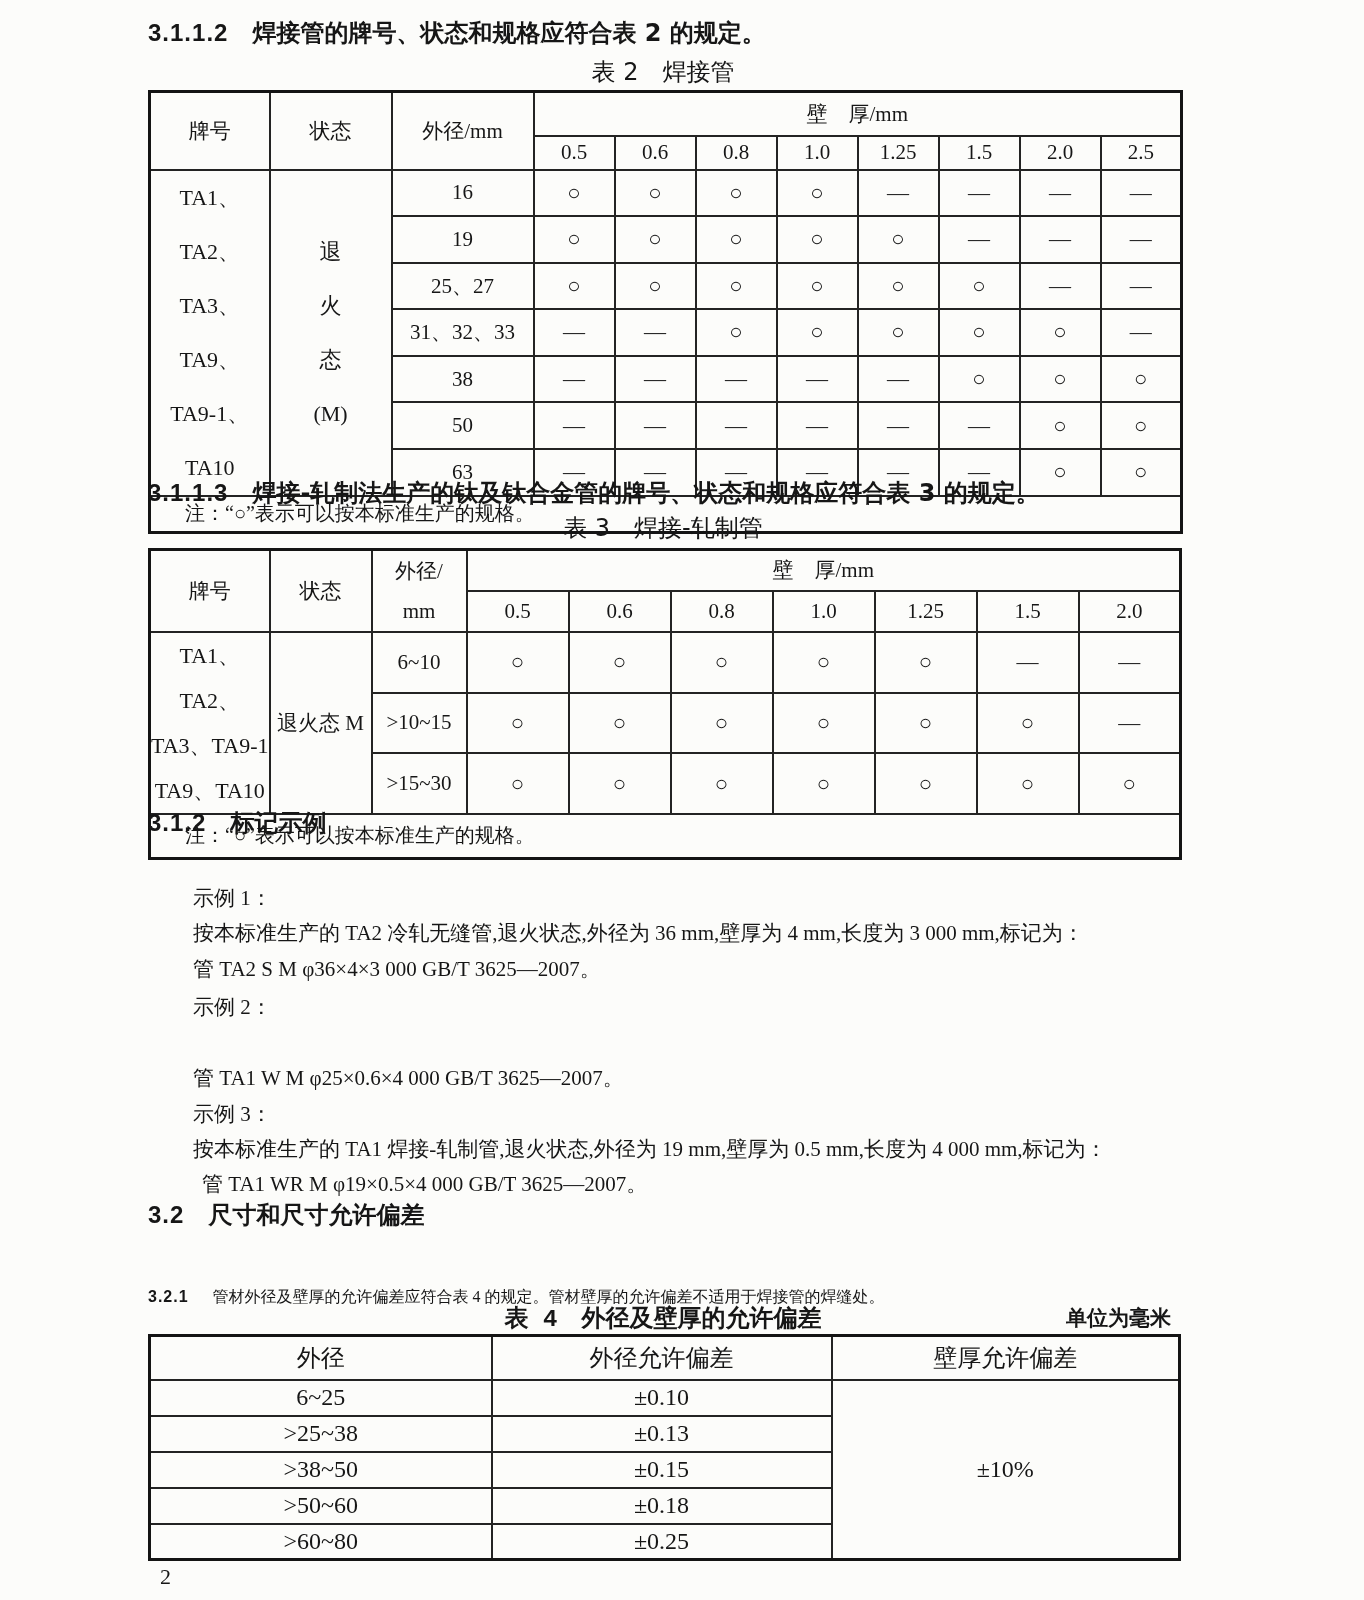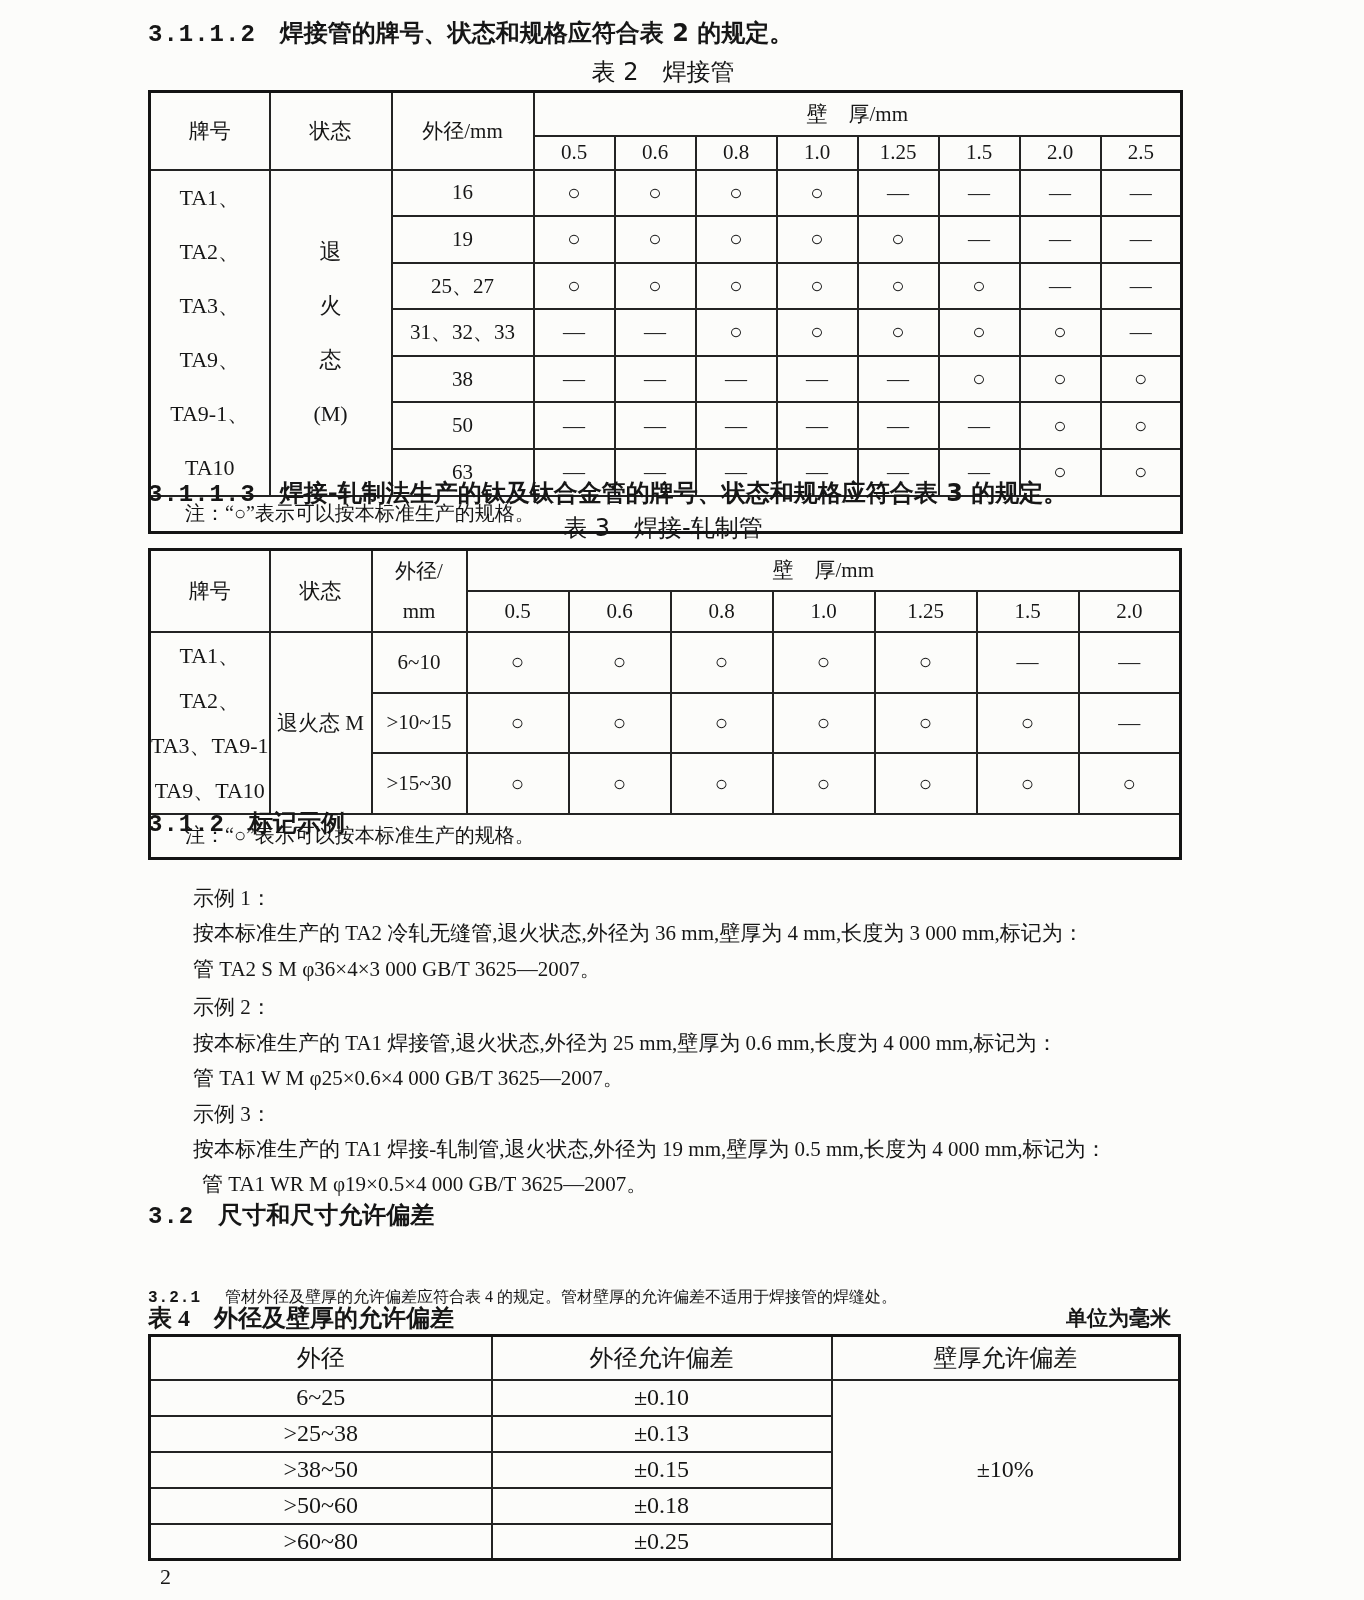--- a/index.html
+++ b/index.html
@@ -1,20 +1,20 @@
 <!DOCTYPE html>
 <html><head>
 <meta charset="utf-8">
 <style>
   html,body{margin:0;padding:0;background:#e9e9e7;}
   .page{position:relative;width:1364px;height:1600px;background:#fcfcfa;color:#161616;
         font-family:"Liberation Serif","DejaVu Serif",serif;overflow:hidden;}
   .abs{position:absolute;left:148px;width:1030px;}
   .clause{font-size:24px;line-height:30px;white-space:nowrap;}
-  .cnum{font-family:Liberation Mono, monospace;font-weight:bold;margin-right:24px;letter-spacing:1px;}
+  .cnum{font-family:Liberation Sans, sans-serif;font-weight:bold;margin-right:24px;letter-spacing:1px;}
   .ctext{font-family:"DejaVu Sans","Liberation Sans",sans-serif;font-weight:bold;}
   .tbl-title{text-align:center;font-size:24px;font-weight:normal;
              font-family:"DejaVu Sans","Liberation Sans",sans-serif;}
   table{border-collapse:collapse;table-layout:fixed;width:1030px;}
   table{border:3px solid #141414;}
   td{border:2px solid #232323;text-align:center;vertical-align:middle;
      font-size:21px;padding:0;overflow:hidden;}
   .hd{font-size:21px;}
   .t2 tr.h1{height:44px;} .t2 tr.h2{height:34px;}
   .t2 tbody tr{height:37px;} tr.noterow{height:30px;}
@@ -23,22 +23,22 @@
   .gcell div{line-height:54px;font-size:22px;}
   .scell div{line-height:54px;font-size:22px;}
   .g3cell div{line-height:45px;font-size:22px;}
   .odh div{line-height:40px;}
   .noterow td{text-align:left;padding-left:34px;font-size:20px;}
   .mk{font-size:22px;}
   .body-line{font-size:23px;line-height:28px;white-space:nowrap;}
   .ex-line{font-size:21px;line-height:25px;white-space:nowrap;}
   .p321{font-size:16px;line-height:40px;margin-top:45px;}
   .t4cap{position:relative;height:30px;}
-  .t4cap .ttl{position:absolute;left:0;right:0;text-align:left;font-size:24px;font-weight:bold;
-              font-family:Liberation Serif, serif;}
+  .t4cap .ttl{position:absolute;left:0;right:0;text-align:center;font-size:24px;font-weight:bold;
+              font-family:Liberation Mono, monospace;}
   .t4cap .unit{position:absolute;right:7px;top:2px;font-size:21px;font-weight:bold;}
   .t4 tr.h{height:44px;} .t4 tbody tr{height:36px;}
   .t4 td{font-size:24px;}
   .pgnum{position:absolute;left:160px;top:1564px;font-size:22px;}
 </style>
 </head>
 <body>
 
 <div class="page">
 
@@ -257,21 +257,20 @@
   <div class="abs clause" style="top:808px">
     <span class="cnum">3.1.2</span><span class="ctext">标记示例</span>
   </div>
 
 
   <div class="abs ex-line" style="top:886px;left:193px">示例 1：</div>
   <div class="abs ex-line" style="top:921px;left:193px">按本标准生产的 TA2 冷轧无缝管,退火状态,外径为 36 mm,壁厚为 4 mm,长度为 3 000 mm,标记为：</div>
   <div class="abs ex-line" style="top:957px;left:193px">管 TA2 S M φ36×4×3 000 GB/T 3625—2007。</div>
 
   <div class="abs ex-line" style="top:995px;left:193px">示例 2：</div>
-  <div class="abs ex-line" style="top:1031px;left:193px">按本标准生产的 TA1 焊接管,退火状态,外径为 25 mm,壁厚为 0.6 mm,长度为 4 000 mm,标记为：</div>
   <div class="abs ex-line" style="top:1066px;left:193px">管 TA1 W M φ25×0.6×4 000 GB/T 3625—2007。</div>
 
   <div class="abs ex-line" style="top:1102px;left:193px">示例 3：</div>
   <div class="abs ex-line" style="top:1137px;left:193px">按本标准生产的 TA1 焊接-轧制管,退火状态,外径为 19 mm,壁厚为 0.5 mm,长度为 4 000 mm,标记为：</div>
   <div class="abs ex-line" style="top:1172px;left:202px">管 TA1 WR M φ19×0.5×4 000 GB/T 3625—2007。</div>
 
   <div class="abs clause" style="top:1200px">
     <span class="cnum">3.2</span><span class="ctext">尺寸和尺寸允许偏差</span>
   </div>
 

